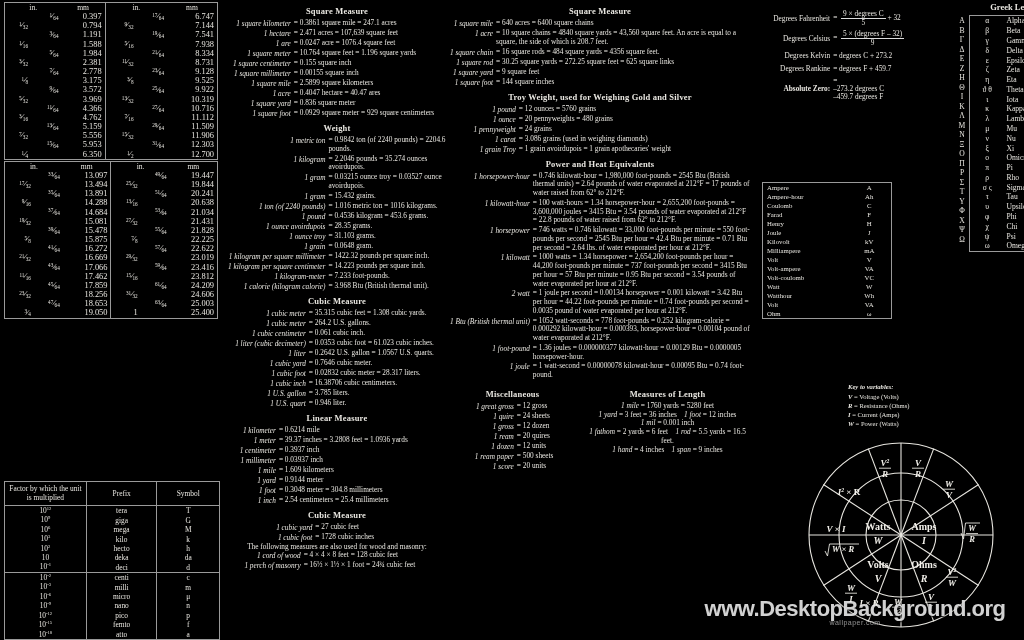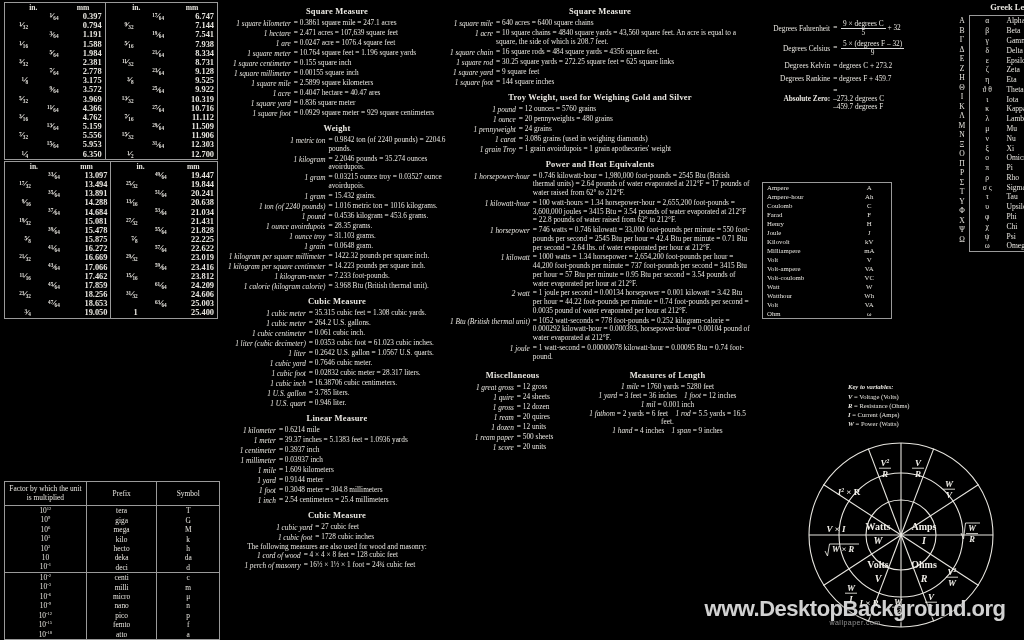--- a/index.html
+++ b/index.html
@@ -16,21 +16,21 @@
 
   
   .defs{display:table;border-collapse:collapse;width:100%;}
   .drow{display:table-row;}
   .dt{display:table-cell;text-align:right;font-style:italic;padding:0 3px 1px 0;white-space:nowrap;vertical-align:top;font-size:7.3px;}
   .dv{display:table-cell;text-align:left;padding:0 0 1px 0;vertical-align:top;font-size:7.3px;line-height:1.2;}
   .dv::before{content:"= ";}
 
   
   #col1{position:absolute;left:4px;top:2px;width:214px;}
-  table.frac{border-collapse:collapse;width:100%;font-size:8.4px;font-weight:bold;}
+  table.frac{border-collapse:collapse;width:100%;font-size:8.4px;}
   table.frac td,table.frac th{border:0;padding:0 3px;}
   .fracbox{border:1px solid #9a9a9a;}
   .hdrow td{border-bottom:1px solid #9a9a9a;text-align:center;font-size:7.6px;padding:1px 0 2px;}
   .vsep{border-left:1px solid #9a9a9a !important;}
   .fr{ text-align:right;padding-right:6px;}
   .mm{text-align:right;padding-right:9px;}
   .f32{padding-right:26px;}
   .f64{padding-right:4px;}
   sup,sub{font-size:62%;}
   .fracG{display:inline-block;position:relative;white-space:nowrap;}
@@ -47,21 +47,21 @@
   #prefix .grp td{border-top:1px solid #9a9a9a;}
   #prefix .fac{width:38%;margin-top:28px;}
   #prefix .pre{width:33%;}
   #prefix .sym{width:29%;}
 
   
   #col2{position:absolute;left:228px;top:2px;width:218px;}
   
   #col3{position:absolute;left:450px;top:2px;width:300px;}
   
-  #col4{position:absolute;left:752px;top:12px;width:180px;}
+  #col4{position:absolute;left:752px;top:2px;width:180px;}
   
   #col5{position:absolute;left:938px;top:2px;width:93px;padding-left:31px;}
 
   
   .tf{display:table;width:100%;font-size:7.3px;margin-top:6px;}
   .tfr{display:table-row;}
   .tfl{display:table-cell;text-align:right;white-space:nowrap;padding:2px 3px 2px 0;vertical-align:middle;}
   .tfv{display:table-cell;text-align:left;vertical-align:middle;padding:2px 0;margin-left:37px;}
   .tfv::before{content:"= ";}
   .vfrac{display:inline-flex;flex-direction:column;align-items:center;vertical-align:middle;line-height:1.05;margin:0 2px;}
@@ -626,21 +626,21 @@
       </div>
 
     <div class="sec-title">Linear Measure</div>
     <div class="defs" id="linear_list">
         <div class="drow">
           <div class="dt">1 kilometer</div>
           <div class="dv">0.6214 mile</div>
         </div>
         <div class="drow">
           <div class="dt">1 meter</div>
-          <div class="dv">39.37 inches = 5.1383 feet = 1.0936 yards</div>
+          <div class="dv">39.37 inches = 3.2808 feet = 1.0936 yards</div>
         </div>
         <div class="drow">
           <div class="dt">1 centimeter</div>
           <div class="dv">0.3937 inch</div>
         </div>
         <div class="drow">
           <div class="dt">1 millimeter</div>
           <div class="dv">0.03937 inch</div>
         </div>
         <div class="drow">
@@ -756,20 +756,24 @@
           <div class="dt">1 kilowatt</div>
           <div class="dv">1000 watts = 1.34 horsepower = 2,654,200 foot-pounds per hour = 44,200 foot-pounds per minute = 737 foot-pounds per second = 3415 Btu per hour = 57 Btu per minute = 0.95 Btu per second = 3.54 pounds of water evaporated per hour at 212°F.</div>
         </div>
         <div class="drow">
           <div class="dt">2 watt</div>
           <div class="dv">1 joule per second = 0.00134 horsepower = 0.001 kilowatt = 3.42 Btu per hour = 44.22 foot-pounds per minute = 0.74 foot-pounds per second = 0.0035 pound of water evaporated per hour at 212°F.</div>
         </div>
         <div class="drow">
           <div class="dt">1 Btu (British thermal unit)</div>
           <div class="dv">1052 watt-seconds = 778 foot-pounds = 0.252 kilogram-calorie = 0.000292 kilowatt-hour = 0.000393, horsepower-hour = 0.00104 pound of water evaporated at 212°F.</div>
+        </div>
+        <div class="drow">
+          <div class="dt">1 foot-pound</div>
+          <div class="dv">1.36 joules = 0.000000377 kilowatt-hour = 0.00129 Btu = 0.0000005 horsepower-hour.</div>
         </div>
         <div class="drow">
           <div class="dt">1 joule</div>
           <div class="dv">1 watt-second = 0.00000078 kilowatt-hour = 0.00095 Btu = 0.74 foot-pound.</div>
         </div>
       </div>
 
     <div style="display:flex;gap:10px;margin-top:4px;">
       <div style="width:125px;">
         <div class="sec-title">Miscellaneous</div>

